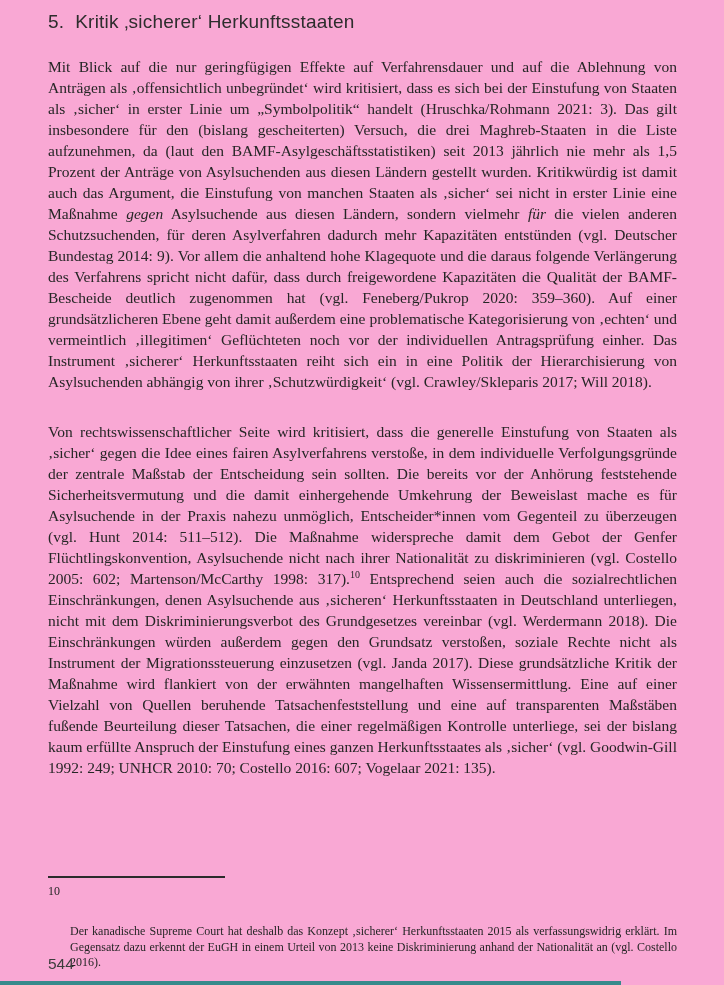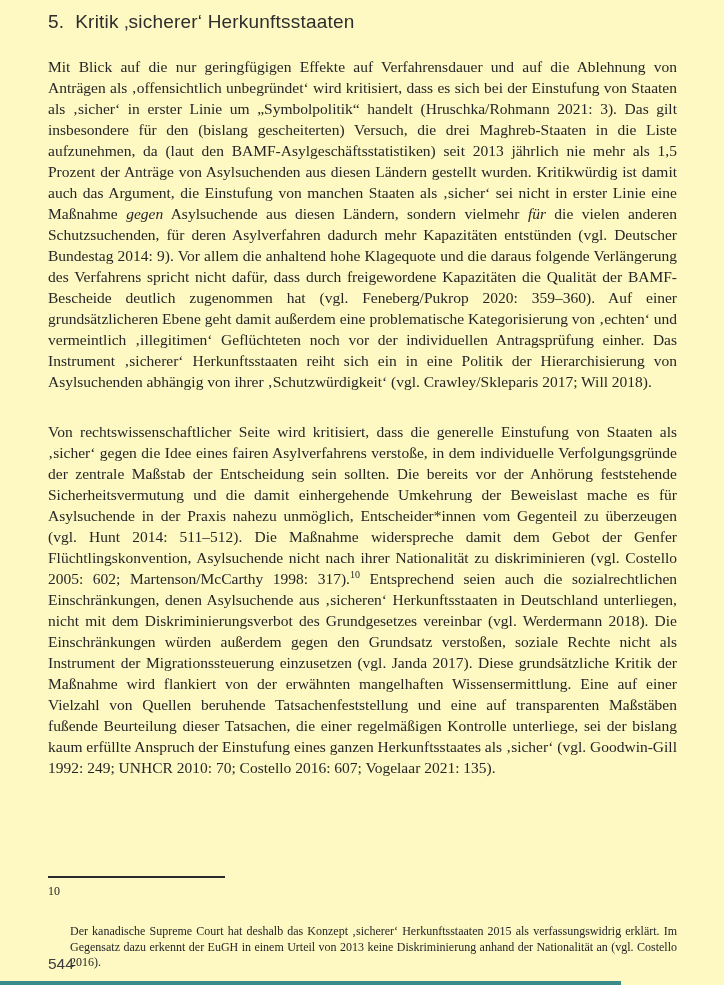--- a/index.html
+++ b/index.html
@@ -1,21 +1,21 @@
 <!DOCTYPE html>
 <html lang="de"><head>
 <meta charset="utf-8">
 <style>
   * { margin: 0; padding: 0; box-sizing: border-box; }
   html, body { background: #ffffff; }
   .page {
     position: relative;
     width: 724px;
     height: 985px;
-    background: #fef9c3;
+    background: #f9a8d4;
     font-family: "Liberation Serif", serif;
     color: #262626;
     overflow: hidden;
   }
   .content {
     position: absolute;
     left: 48px;
     right: 47px;
     top: 9px;
   }

